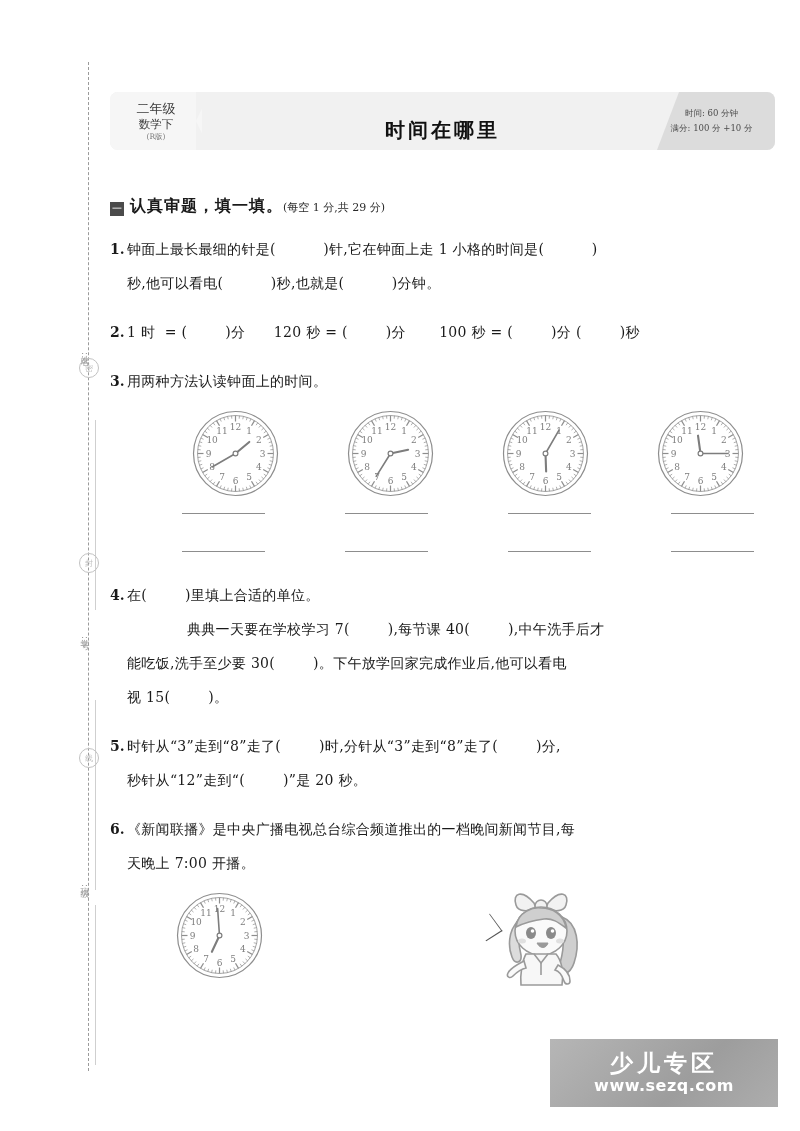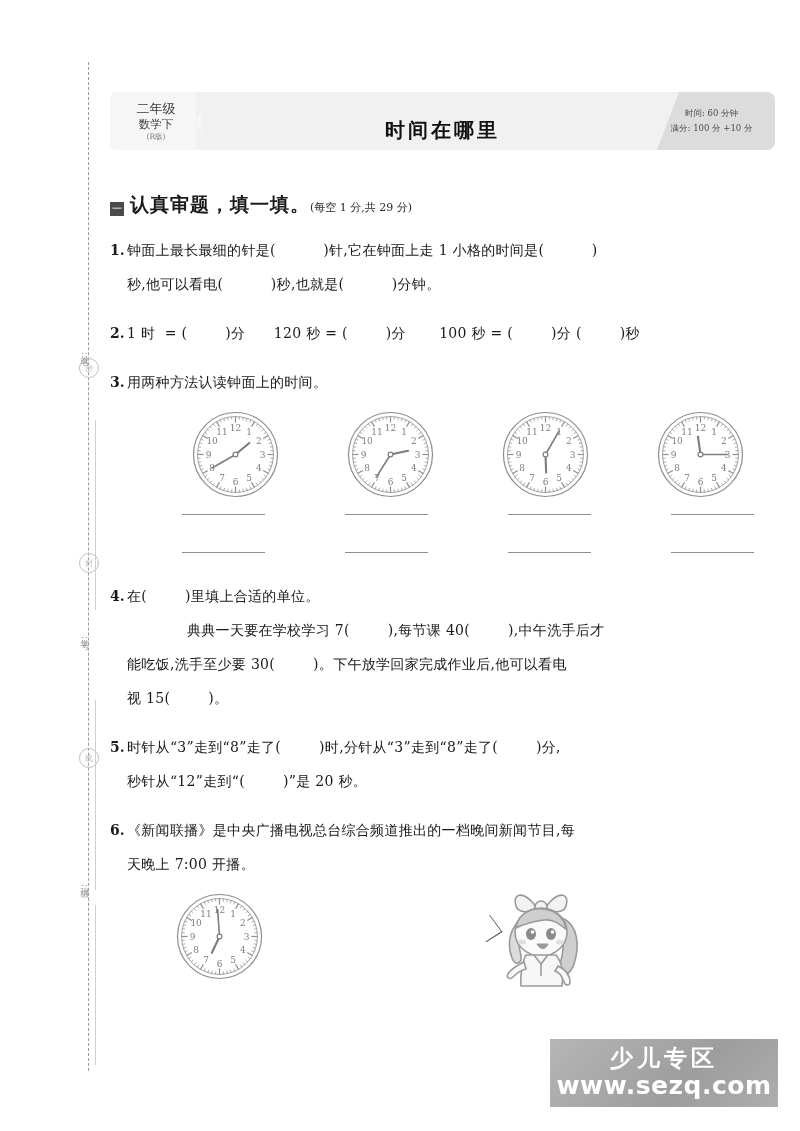--- a/index.html
+++ b/index.html
@@ -69,21 +69,21 @@
   
   .content{position:absolute;left:110px;top:160px;width:668px;}
   .sec-head{
     display:flex;align-items:baseline;margin:12px 0 2px 0;
   }
   .sec-sq{
     display:inline-block;width:14px;height:14px;background:#4b4b4b;color:#fff;
     font-size:10px;line-height:14px;text-align:center;margin-right:6px;
     position:relative;top:1px;
   }
-  .sec-title{font-size:19px;font-weight:bold;letter-spacing:1px;}
+  .sec-title{font-size:16px;font-weight:bold;letter-spacing:1px;}
   .sec-score{font-size:11px;color:#2a2a2a;margin-top:28px;}
 
   .q{display:flex;margin-top:15px;font-size:14px;line-height:34px;}
   .q-num{
     width:17px;flex:0 0 17px;font-weight:bold;font-size:14px;
     font-family:"DejaVu Serif","Liberation Serif",serif;
   }
   .q-body{flex:1;}
   .q-line{white-space:pre;letter-spacing:.3px;}
   .q-line.indent2{padding-left:60px;}
@@ -112,21 +112,21 @@
   .bubble-tail-mask{position:absolute;left:366px;top:32px;width:6px;height:18px;background:#fff;}
 
   
   .wm{
     position:absolute;right:22px;bottom:24px;width:228px;height:68px;
     background:linear-gradient(135deg,#b6b6b6,#9d9d9d 60%,#adadad);
     display:flex;flex-direction:column;align-items:center;justify-content:center;
     color:#fff;font-family:"DejaVu Sans","Liberation Sans",sans-serif;
   }
   .wm .cn{font-size:23px;font-weight:bold;letter-spacing:4px;line-height:1.05;}
-  .wm .url{font-size:25px;font-weight:bold;letter-spacing:.5px;}
+  .wm .url{font-size:16px;font-weight:bold;letter-spacing:.5px;}
 </style>
 </head>
 <body>
 
 <div class="page">
 
   <div class="margin-dots"></div>
   <div class="margin-rule" style="top:420px;height:190px;"></div>
   <div class="margin-rule" style="top:700px;height:190px;"></div>
   <div class="margin-rule" style="top:905px;height:160px;"></div>

